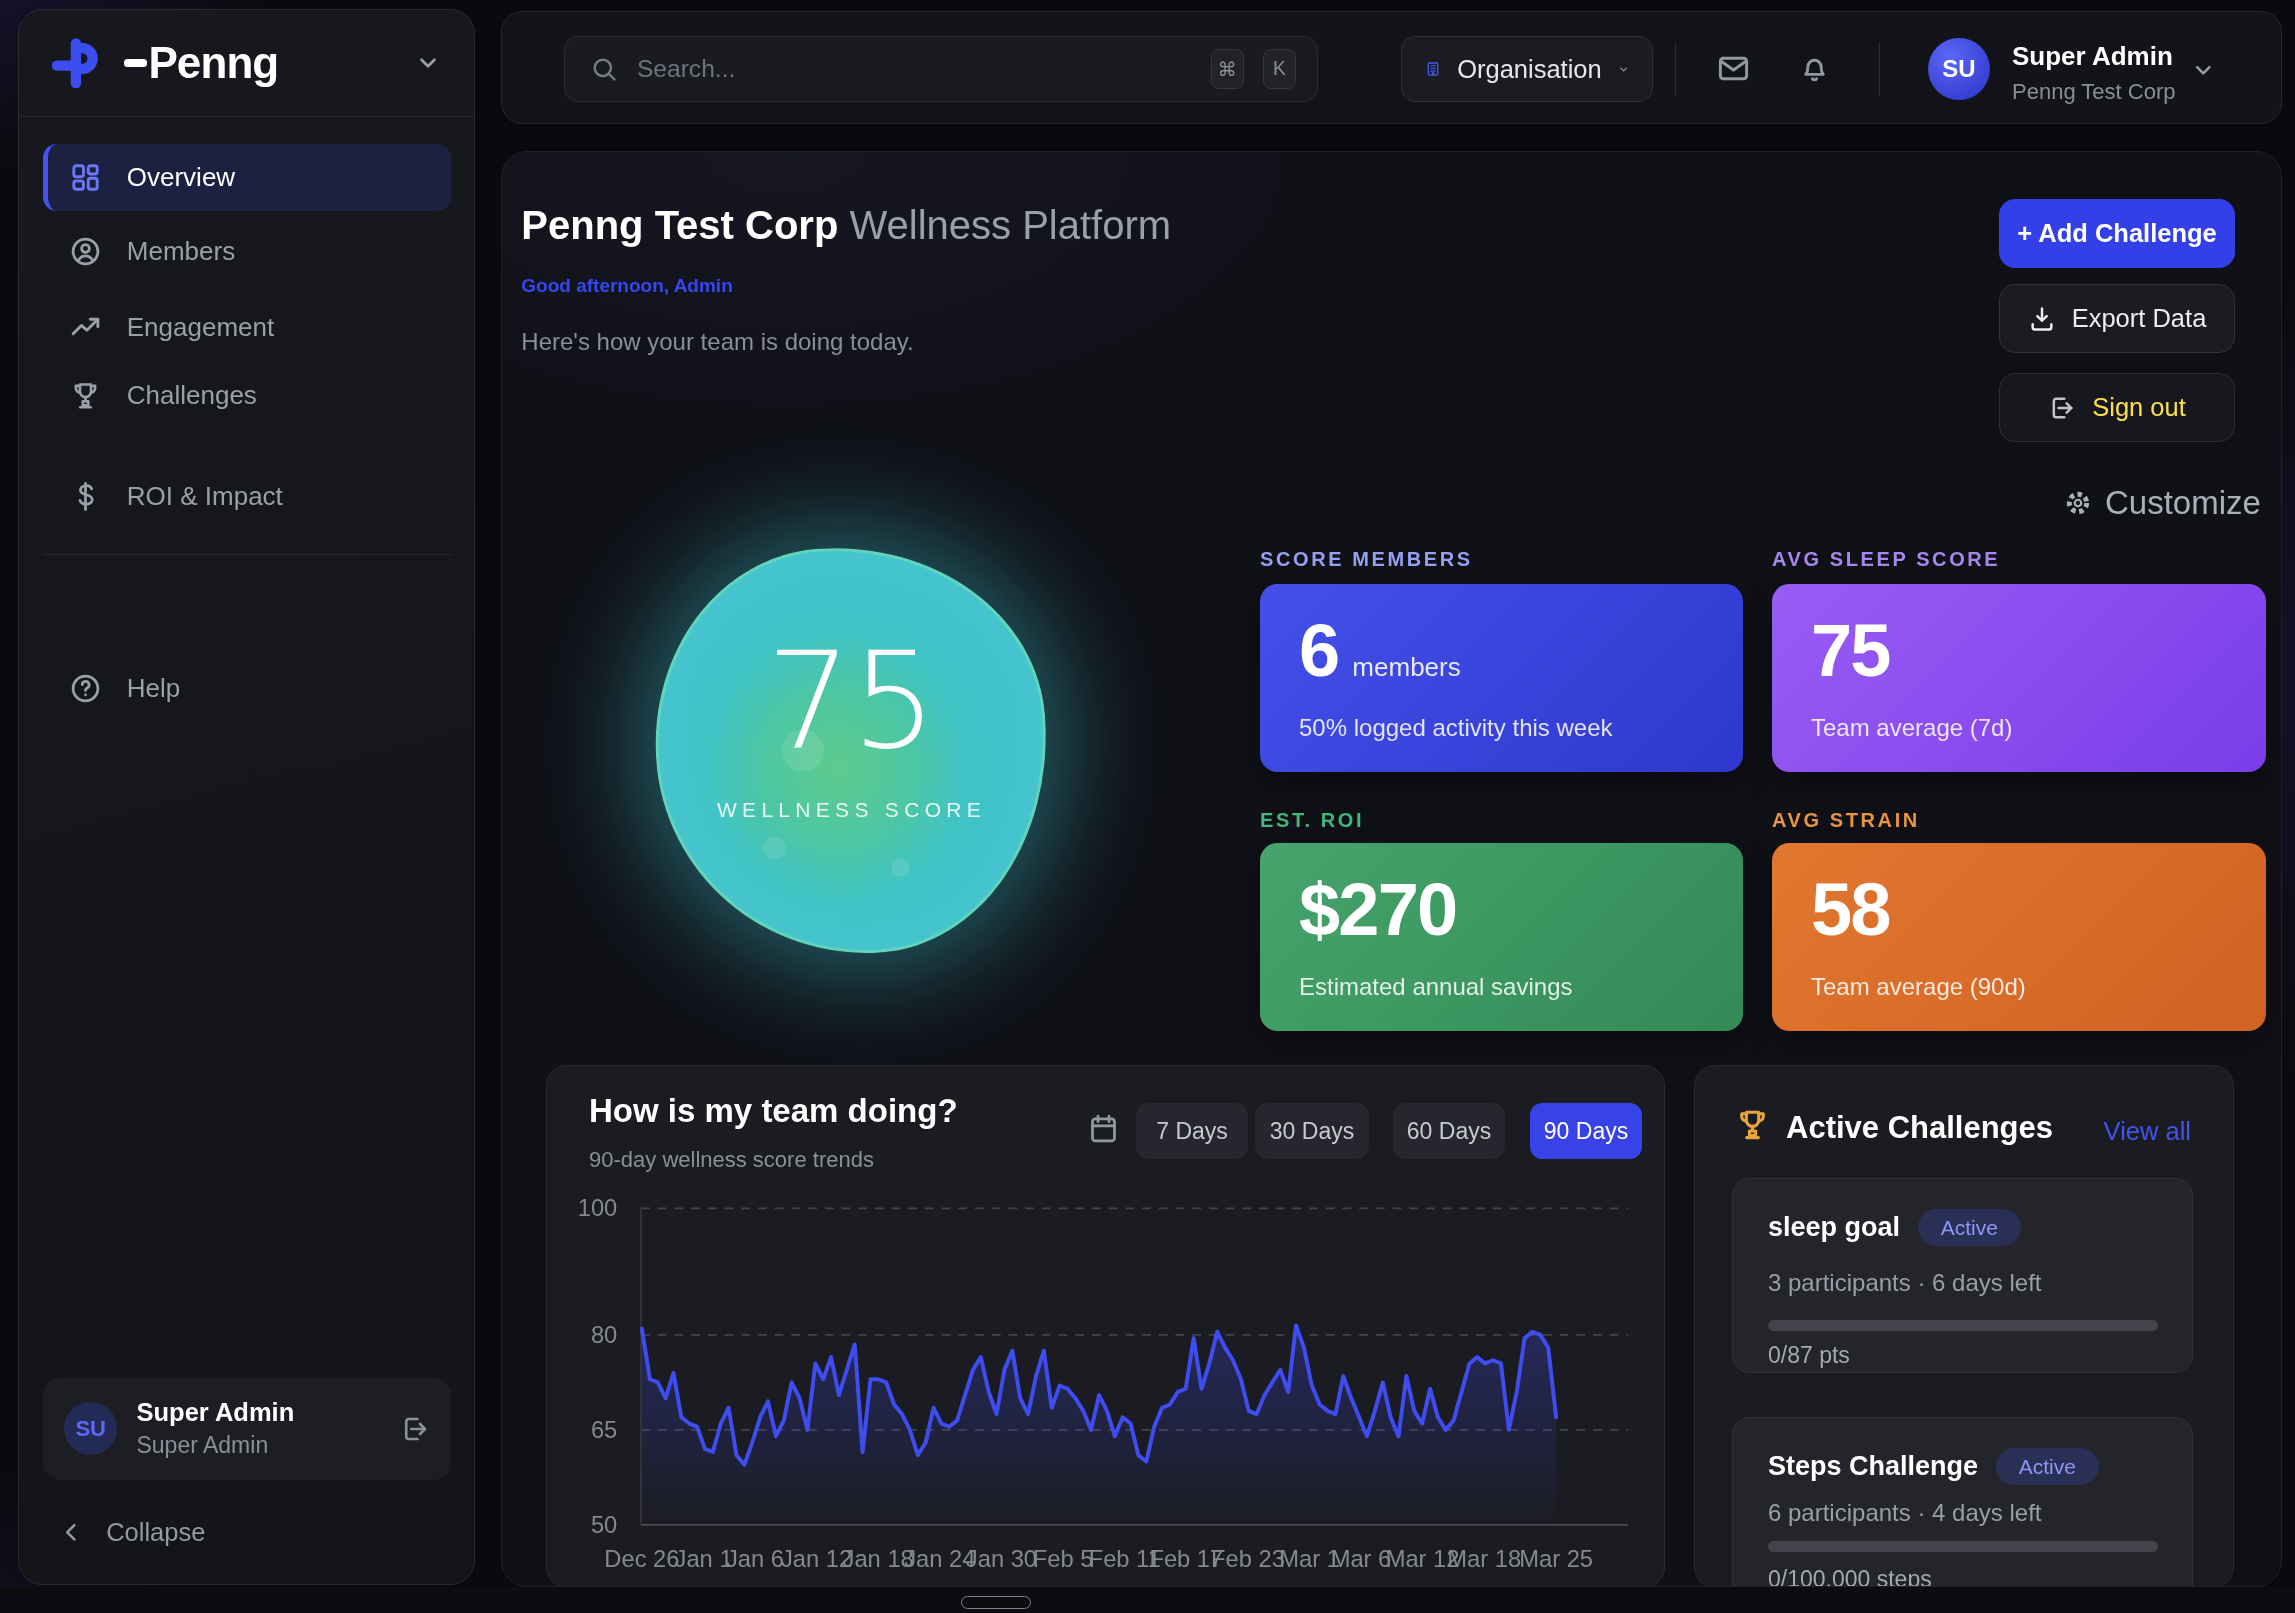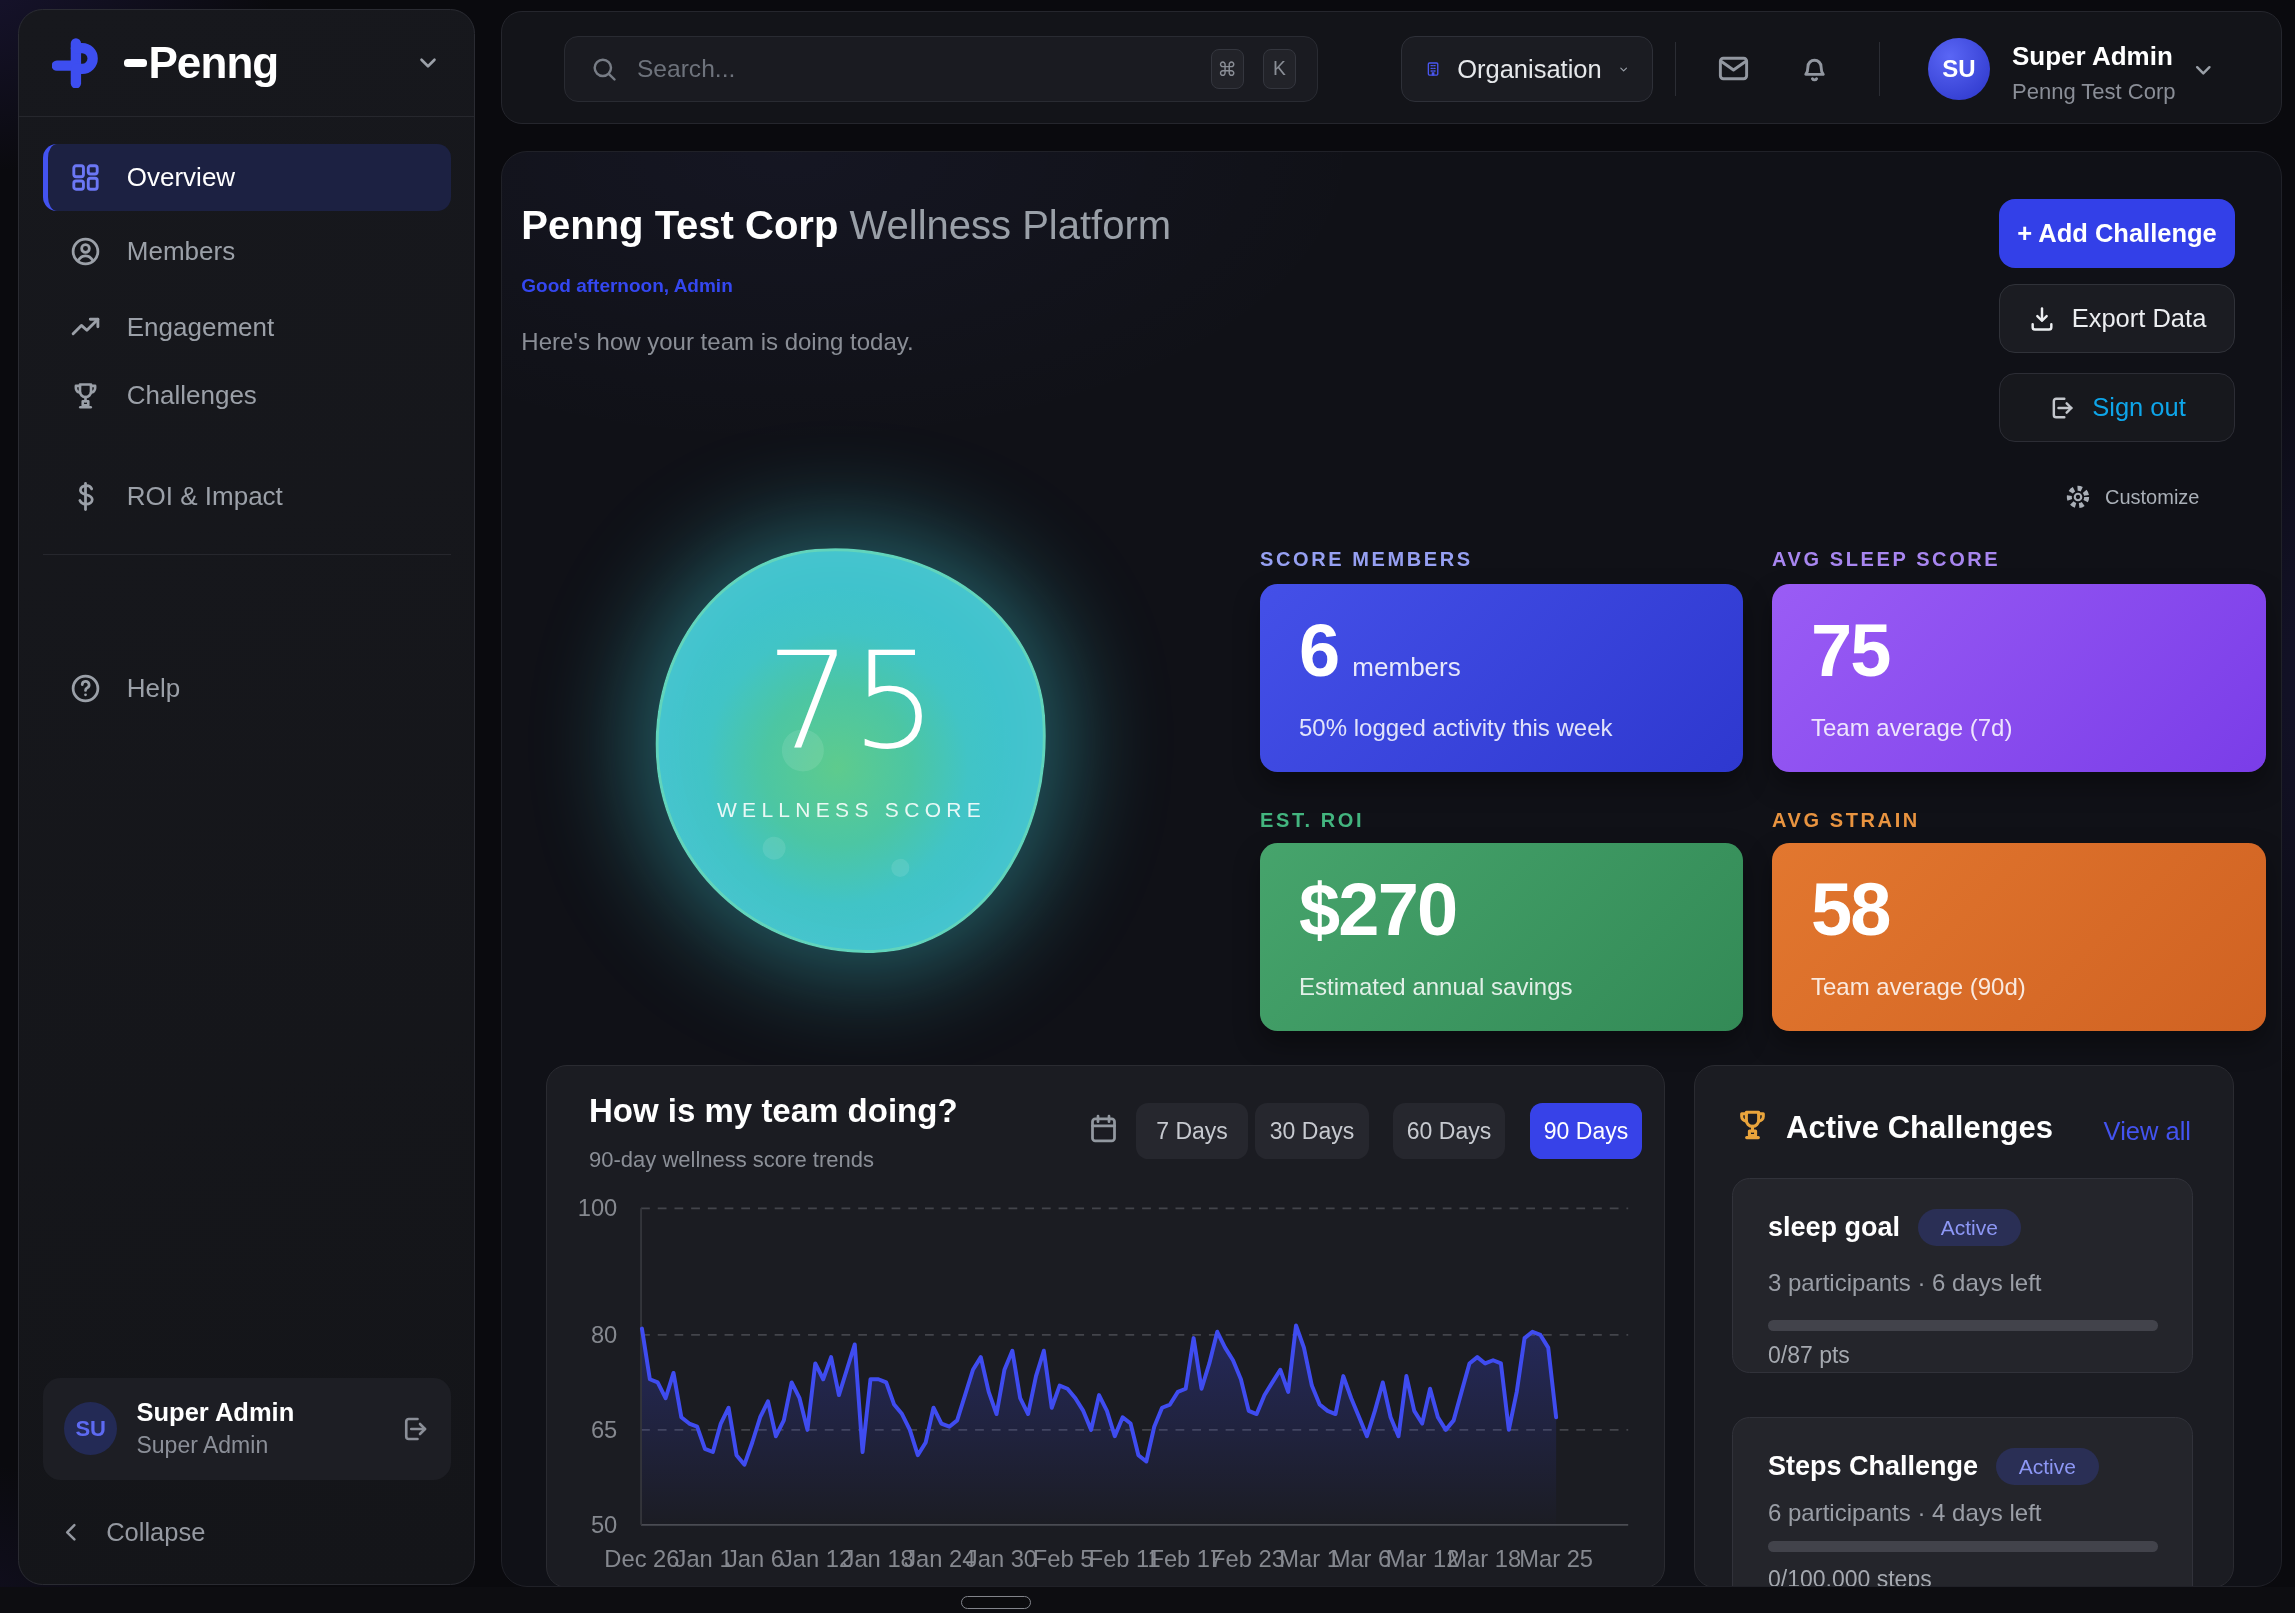--- a/index.html
+++ b/index.html
@@ -69,23 +69,23 @@
     border:0.9px solid #202128; border-radius:26px; overflow:hidden; }
   .hero-title { position:absolute; left:19.3px; top:51px; font-size:40px; }
   .hero-title .strong { font-weight:700; color:#ffffff; }
   .hero-title .light { font-weight:400; color:#9aa0a8; }
   .greeting { position:absolute; left:19.3px; top:123px; font-size:19px; font-weight:700; color:#3447f0; }
   .hero-sub { position:absolute; left:19.3px; top:176px; font-size:24px; color:#8a8e96; }
   .btn { position:absolute; left:1497px; width:236px; height:69px; border-radius:16px; font-size:25.5px;
     display:flex; align-items:center; justify-content:center; gap:16px; cursor:pointer; border:0.9px solid transparent; }
   .btn-add { top:47px; background:#3340e8; color:#ffffff; font-weight:600; }
   .btn-export { top:132px; background:#1b1c22; border-color:#303239; color:#eceef1; }
-  .btn-signout { top:221px; background:#17181d; border-color:#2c2d35; color:#0ea5e9;justify-content:center; }
+  .btn-signout { top:221px; background:#17181d; border-color:#2c2d35; color:#fde047;justify-content:center; }
   .customize { position:absolute; left:1563px; top:332px; display:flex; align-items:center; gap:14px;
-    color:#aab0b8; font-size:20px; cursor:pointer; }
+    color:#aab0b8; font-size:33px; cursor:pointer; }
 
   
   .blob-wrap { position:absolute; left:154px; top:395px; width:391px; height:407px; }
   .blob { position:absolute; inset:0;
     background:radial-gradient(closest-side at 46% 54%, #5ecb8d 0%, #4cc6a3 42%, #41c4c6 74%, #3fc3cd 100%);
     border:3.5px solid rgba(125,225,175,0.55);
     border-radius:45% 55% 46% 54% / 49% 45% 55% 51%;
     box-shadow:0 0 97px 24.6px rgba(62,205,215,0.40), inset 0 0 62px rgba(255,255,255,0.07);
     transform:rotate(-4deg); }
   .blob .bubble { position:absolute; border-radius:50%; background:rgba(255,255,255,0.10); }

